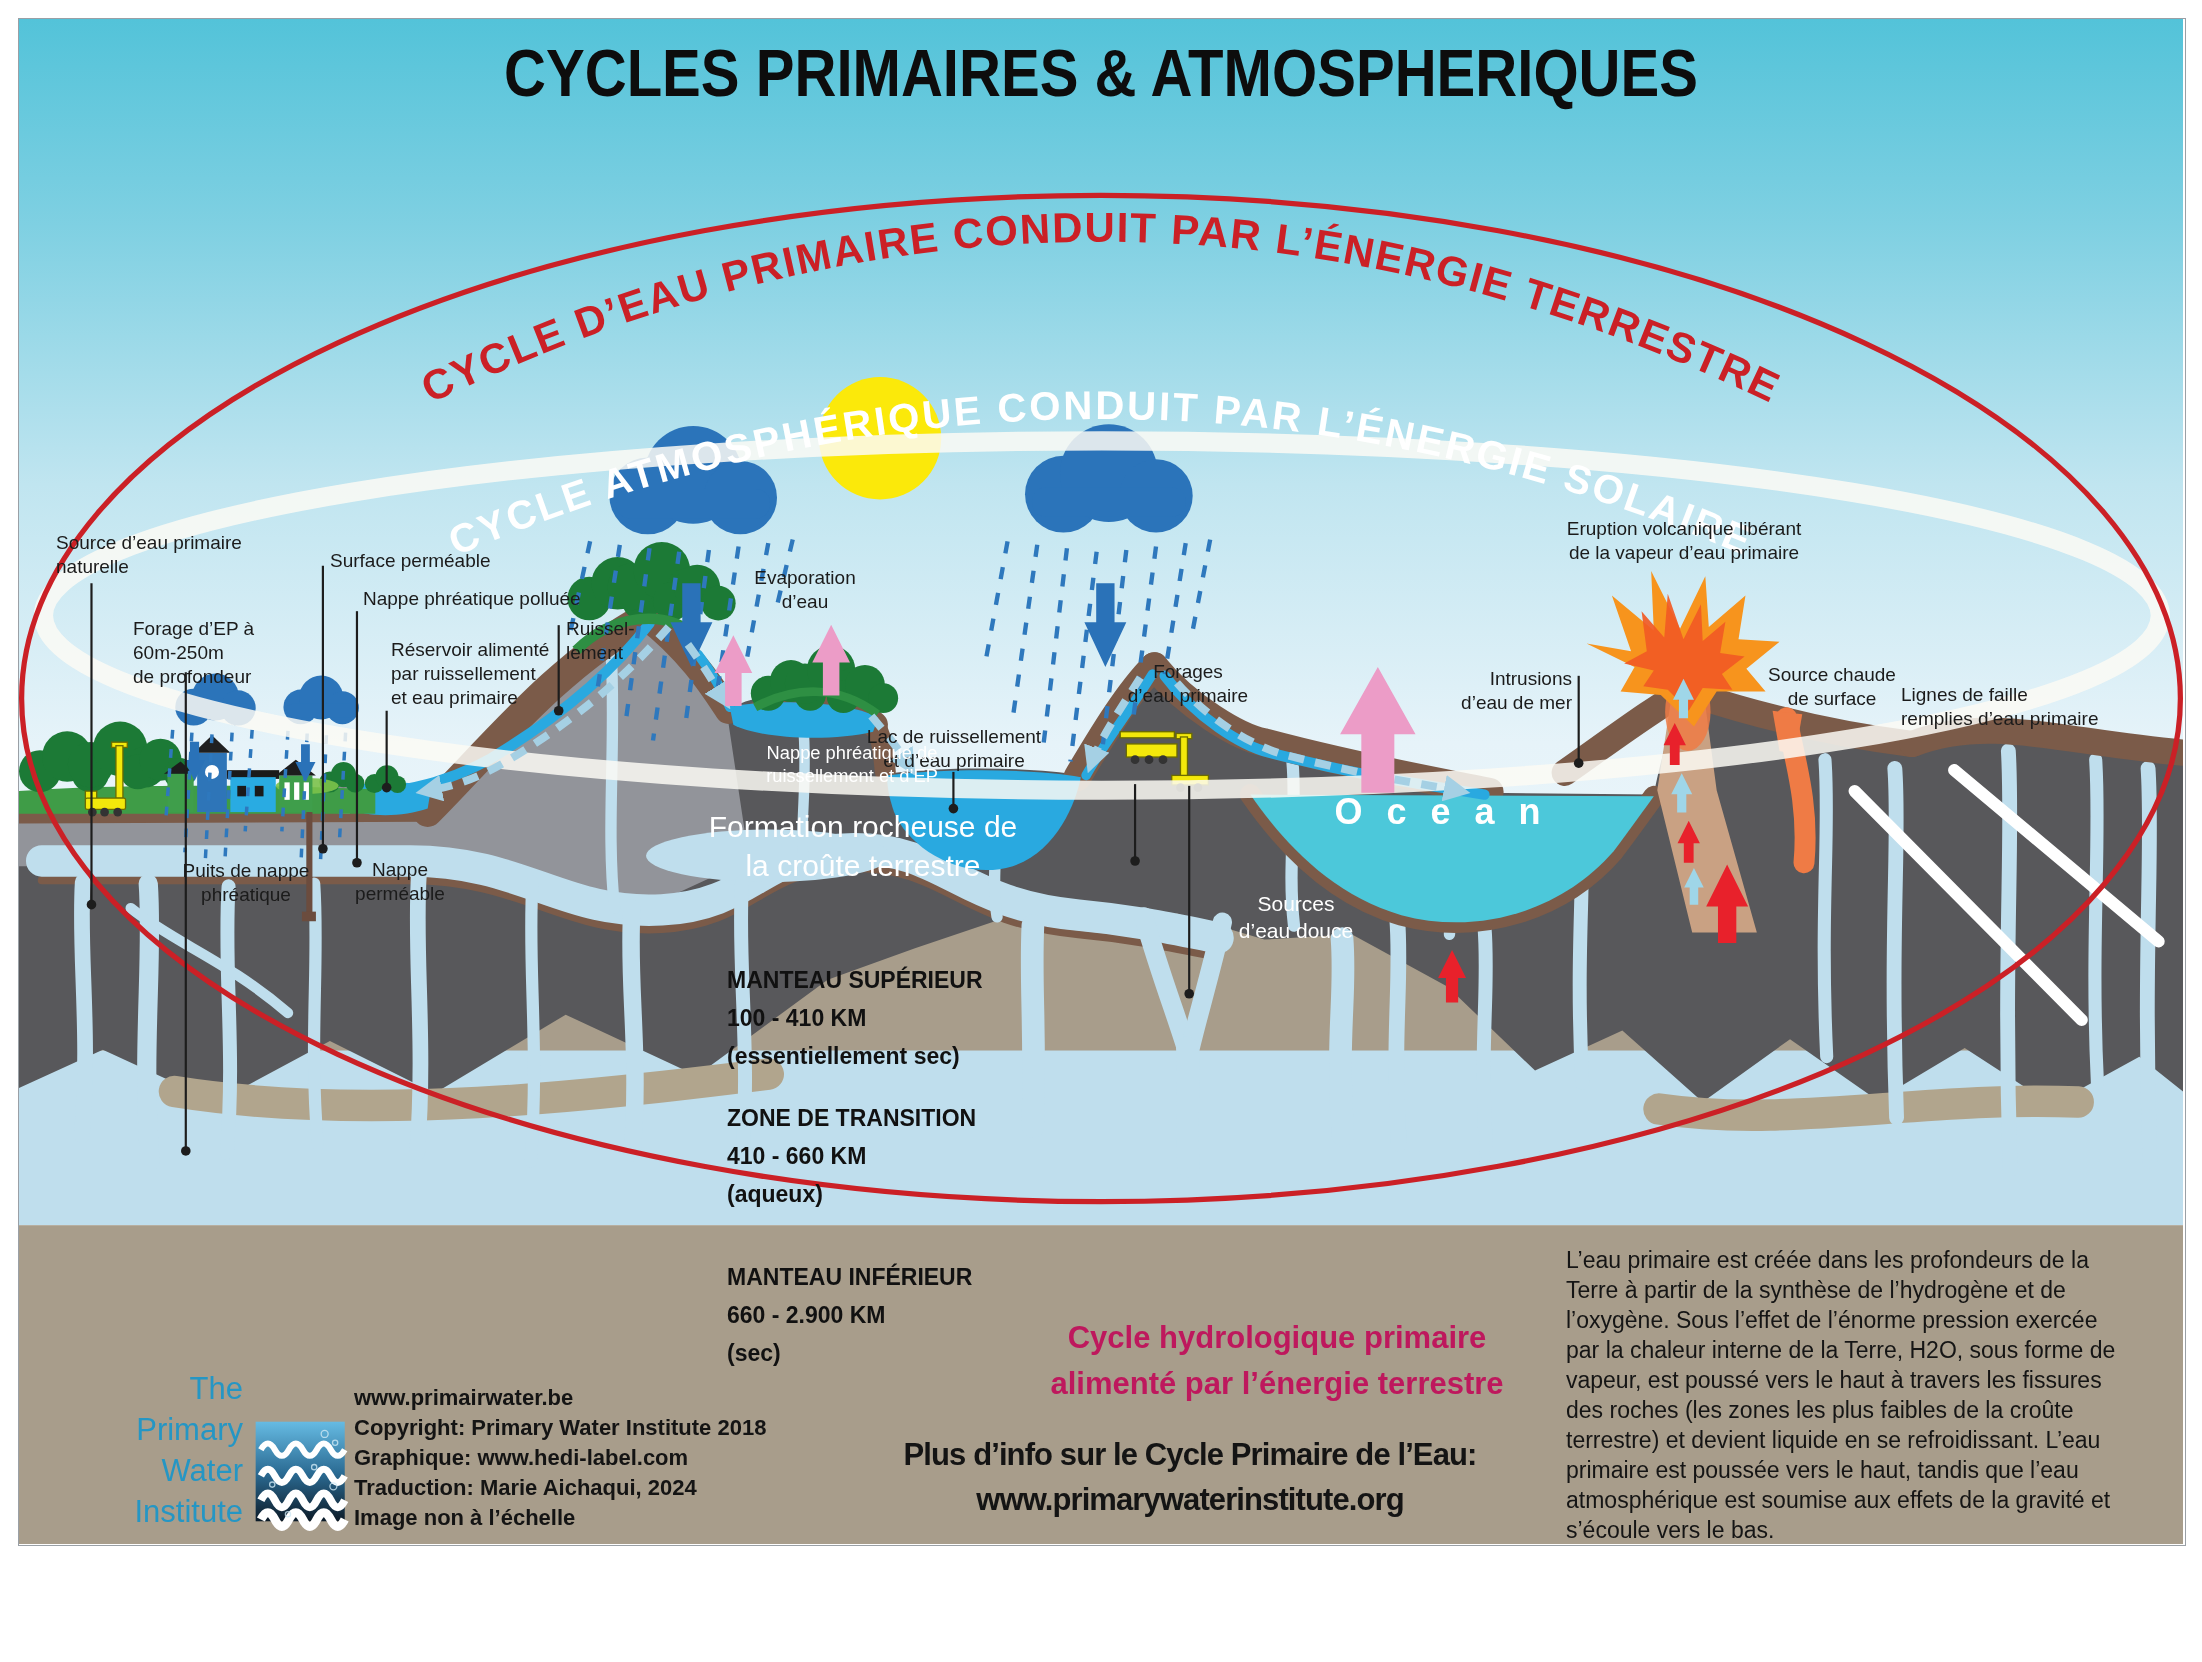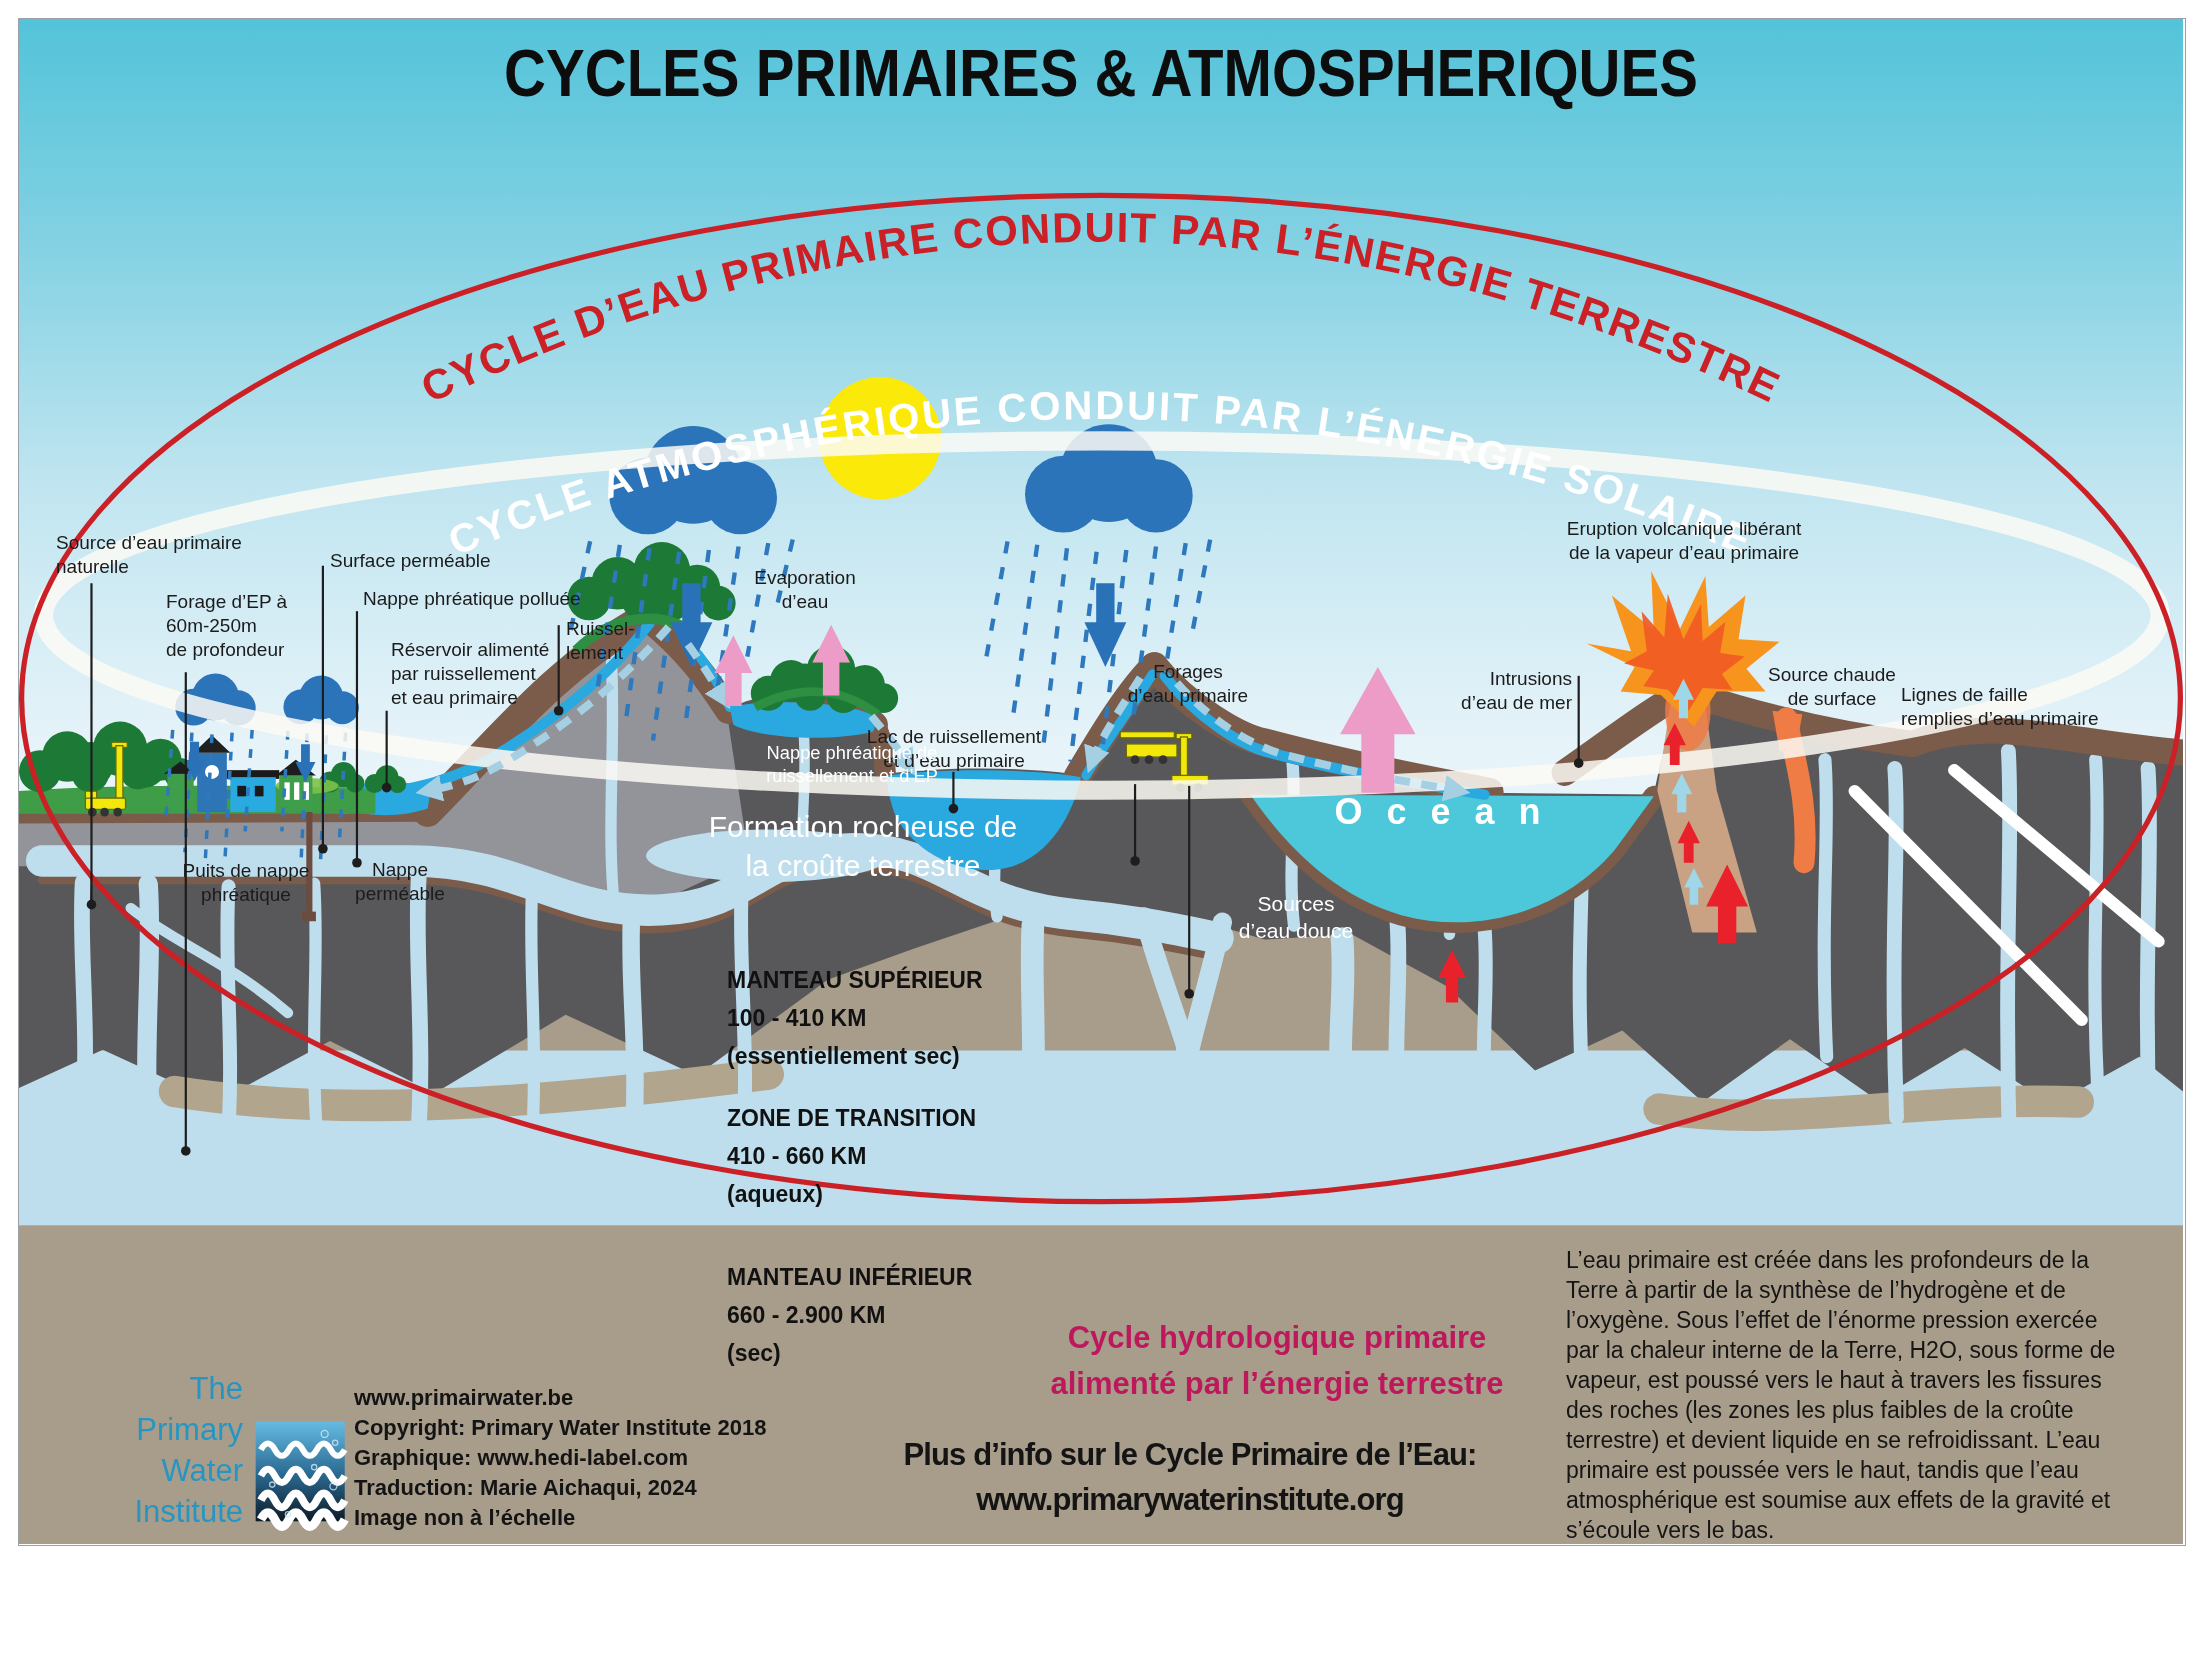--- a/index.html
+++ b/index.html
@@ -327,21 +327,21 @@
           <circle cx="330" cy="1734" r="3"></circle>
     </g>
   </g>
 </svg>
 </div>
 
 <div id="page-title"><span>CYCLES PRIMAIRES &amp; ATMOSPHERIQUES</span></div>
 
 <div class="lbl" style="left:56px;top:531px;">Source d’eau primaire
 naturelle</div>
-<div class="lbl" style="left:133px;top:590px;margin-left:33px;">Forage d’EP à
+<div class="lbl" style="left:133px;top:617px;">Forage d’EP à
 60m-250m
 de profondeur</div>
 <div class="lbl" style="left:330px;top:549px;">Surface perméable</div>
 <div class="lbl" style="left:363px;top:587px;">Nappe phréatique polluée</div>
 <div class="lbl" style="left:391px;top:638px;">Réservoir alimenté
 par ruissellement
 et eau primaire</div>
 <div class="lbl" style="left:566px;top:617px;">Ruissel-
 lement</div>
 <div class="lbl ctr" style="left:805px;top:566px;">Evaporation

